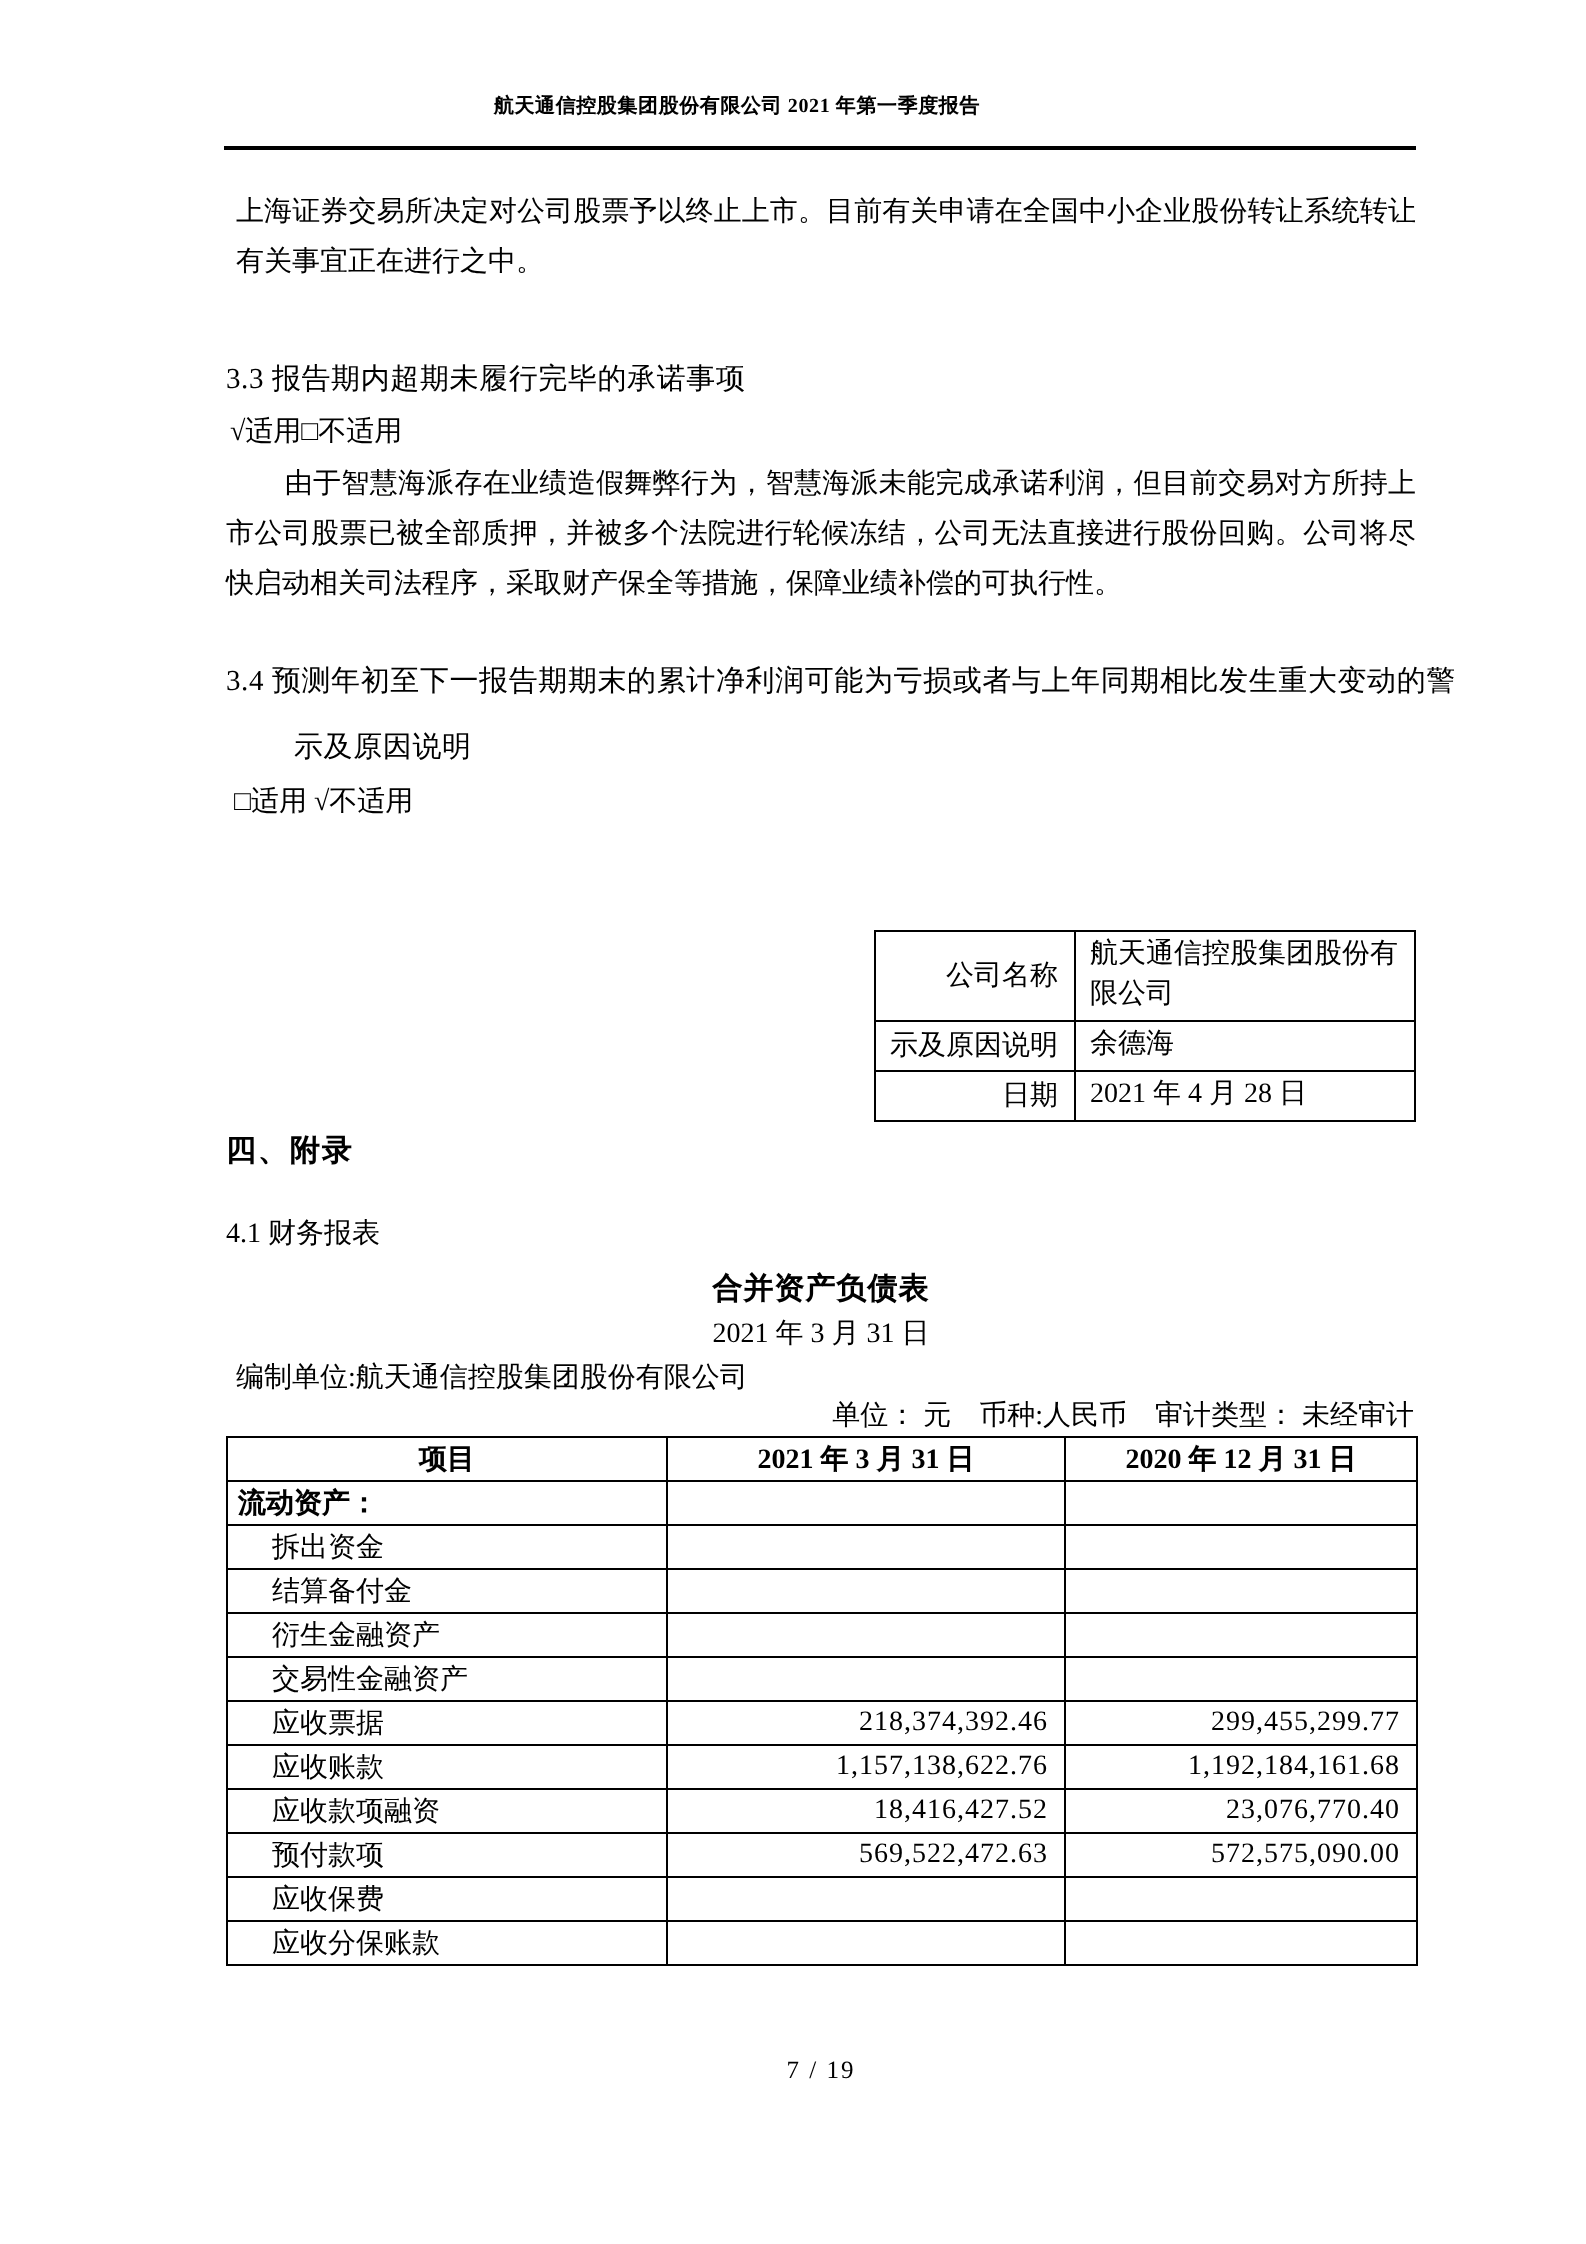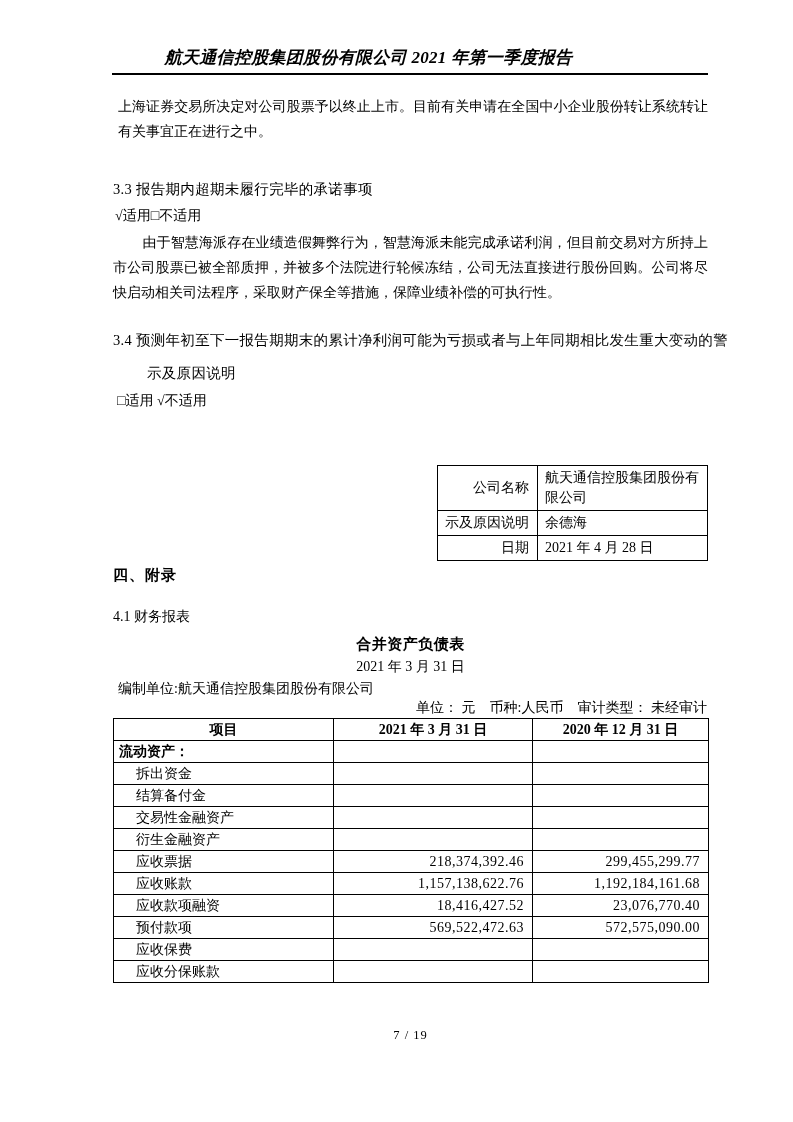--- a/index.html
+++ b/index.html
@@ -6,21 +6,21 @@
   html, body { background:#ffffff; }
   body {
     width:793px; height:1122px; position:relative; overflow:hidden;
     font-family:"Liberation Serif","DejaVu Serif",serif;
     color:#000;
   }
   .abs { position:absolute; }
 
   .header-title {
     top:46px; left:0; width:737px; text-align:center;
-    font-size:17px; font-weight:bold; letter-spacing:0.3px;font-style:italic;
+    font-size:10px; font-weight:bold; letter-spacing:0.3px;
   }
   .header-rule {
     top:73px; left:112px; width:596px; height:0;
     border-top:2px solid #000;
   }
 
   .body-text { font-size:14px; line-height:25px; }
 
   .intro { top:94px; left:118px; width:590px; text-align:justify; }
 
@@ -127,26 +127,26 @@
     <td class="item indent">拆出资金</td>
     <td class="num"></td>
     <td class="num"></td>
   </tr>
   <tr>
     <td class="item indent">结算备付金</td>
     <td class="num"></td>
     <td class="num"></td>
   </tr>
   <tr>
-    <td class="item indent">交易性金融资产</td>
+    <td class="item indent">衍生金融资产</td>
     <td class="num"></td>
     <td class="num"></td>
   </tr>
   <tr>
-    <td class="item indent">衍生金融资产</td>
+    <td class="item indent">交易性金融资产</td>
     <td class="num"></td>
     <td class="num"></td>
   </tr>
   <tr>
     <td class="item indent">应收票据</td>
     <td class="num">218,374,392.46</td>
     <td class="num">299,455,299.77</td>
   </tr>
   <tr>
     <td class="item indent">应收账款</td>

